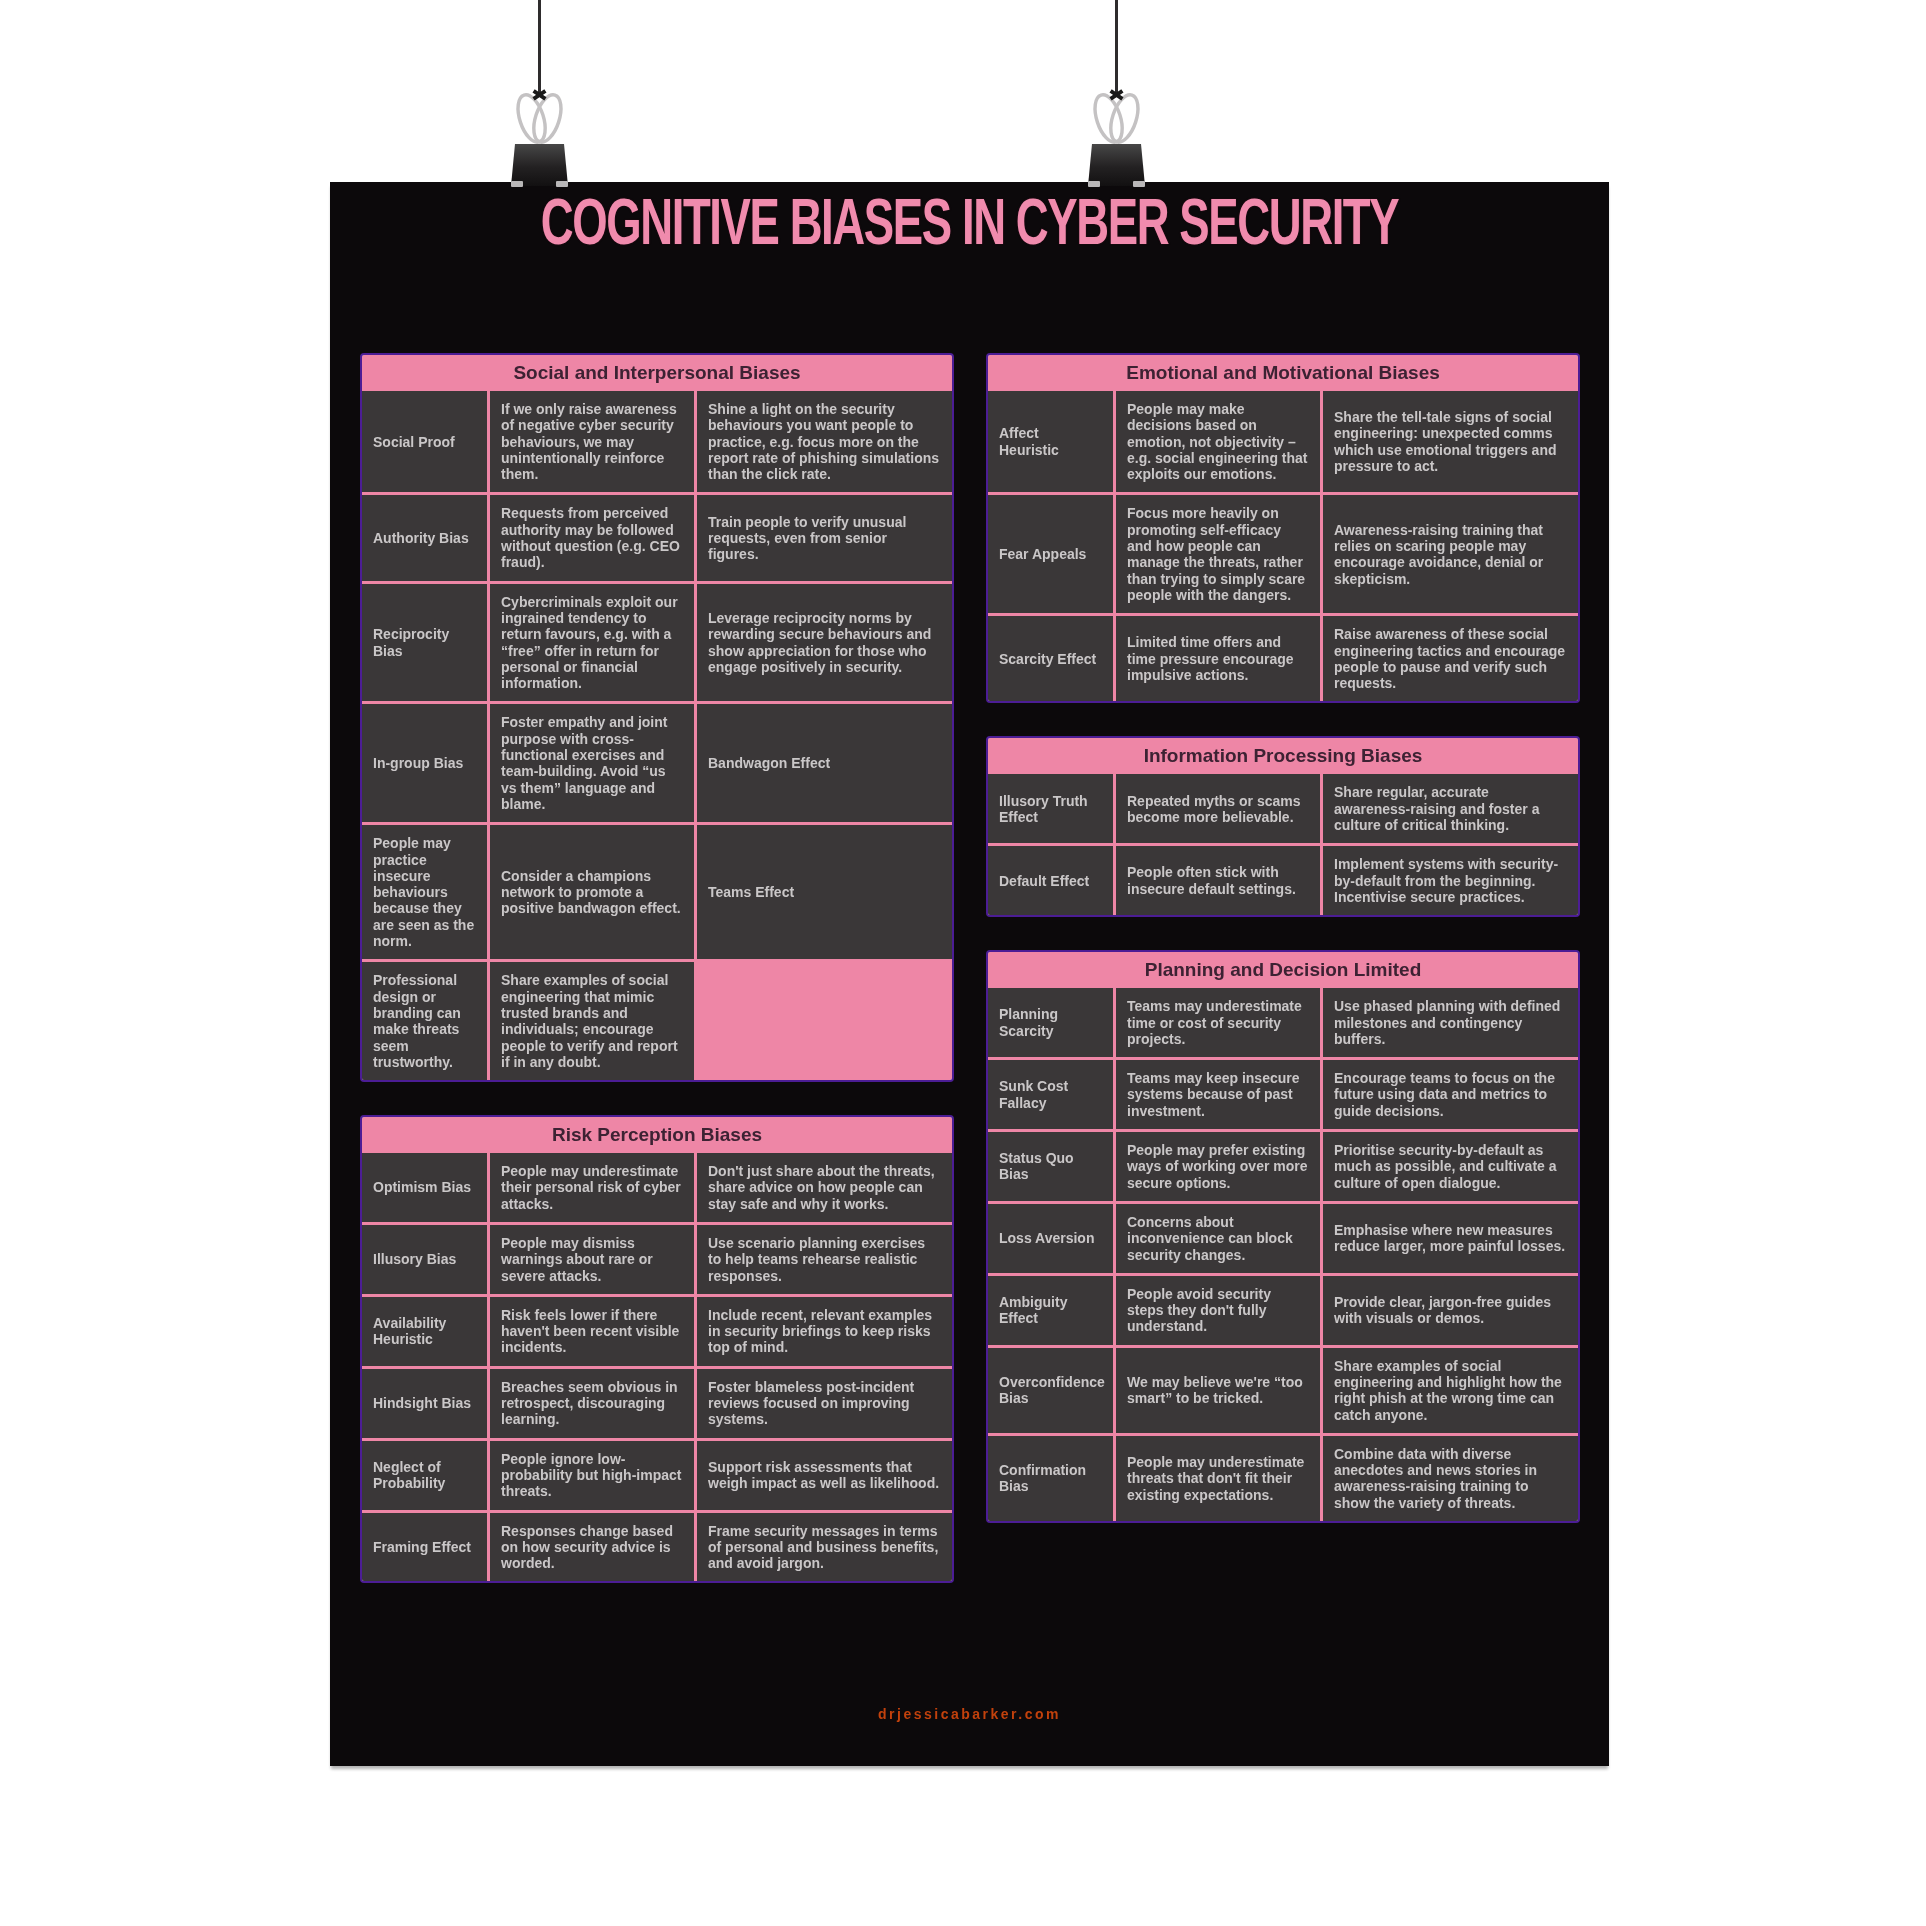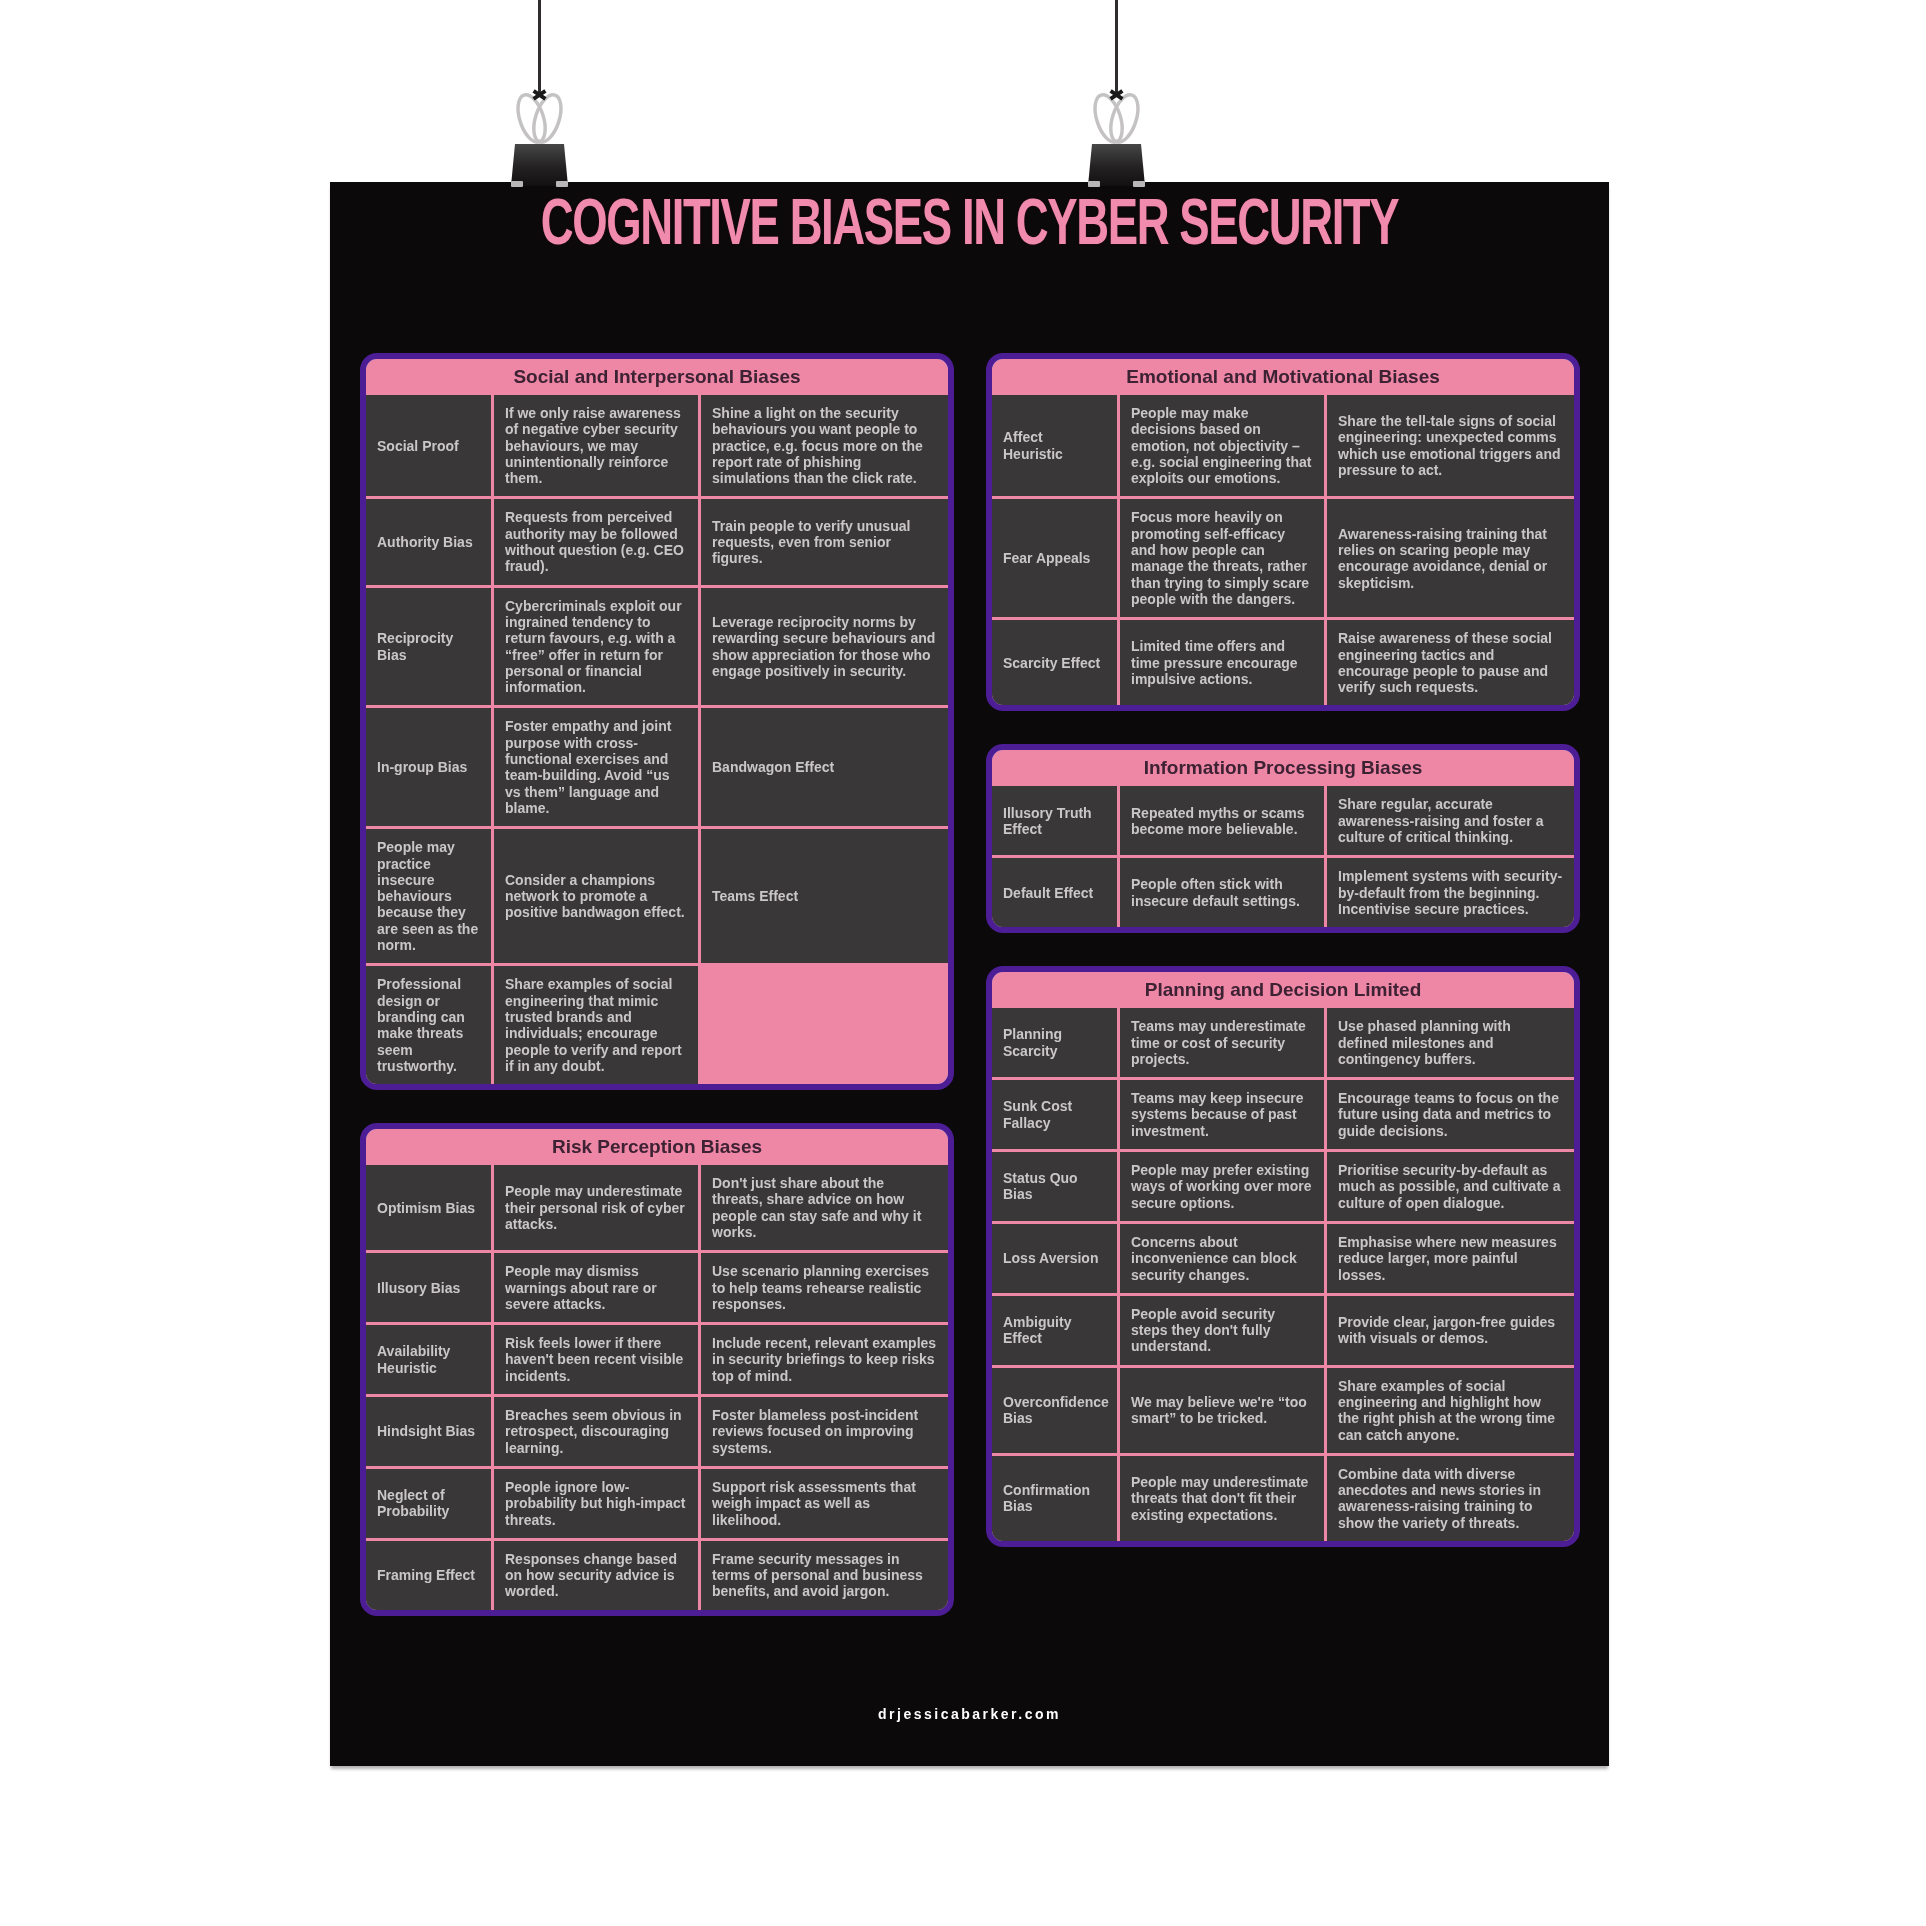--- a/index.html
+++ b/index.html
@@ -33,37 +33,37 @@
   .title-wrap h1{
     display:inline-block;margin:0;font-size:65px;line-height:63px;font-weight:bold;
     letter-spacing:-2px;transform:scaleX(0.70);transform-origin:50% 50%;
     color:#f08bad;white-space:nowrap;
     text-shadow:0 0 2px rgba(90,15,40,0.55);
   }
   .columns{position:absolute;top:171px;left:30px;width:1220px;display:flex;gap:32px;}
   .col{width:594px;display:flex;flex-direction:column;gap:33px;}
   
   .bias-table{
-    border:6px solid #4c1d95;border-radius:17px;overflow:hidden;background:#3b82f6;
+    border:2px solid #4c1d95;border-radius:4px;overflow:hidden;background:#3b82f6;
   }
   .tbl-head{
     background:#ee86a6;color:#3d2233;font-weight:bold;font-size:19px;line-height:21px;
     text-align:center;padding:7px 4px 8px 4px;
   }
   .tbl-grid{
     display:grid;grid-template-columns:125px 204px 1fr;gap:3px;background:#ee86a6;
   }
   .cell{
     background:#3a3738;color:#cac7c8;font-weight:bold;font-size:14px;line-height:16.3px;
     display:flex;align-items:center;padding:10px 11px;
   }
   .cell span{display:block;}
   .footer{
     position:absolute;bottom:44px;left:0;right:0;text-align:center;
-    color:#ffffff;font-size:14px;font-weight:bold;letter-spacing:2.5px;margin-top:11px;
+    color:#c2410c;font-size:14px;font-weight:bold;letter-spacing:2.5px;margin-top:11px;
   }
 </style>
 </head>
 <body>
 
 <div class="scene">
 
   <div class="string left"></div>
   <div class="string right"></div>
 

